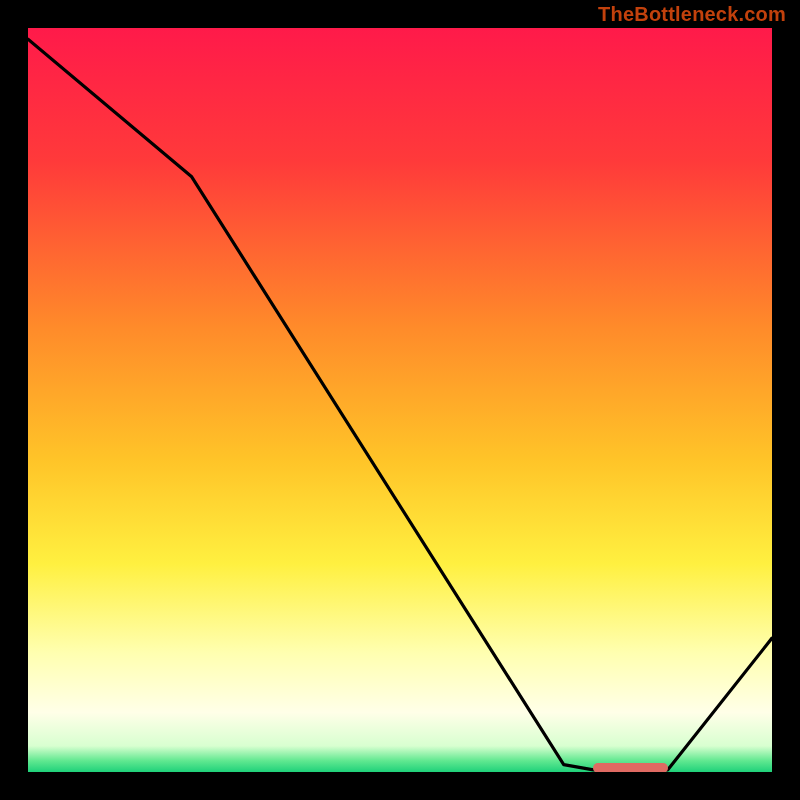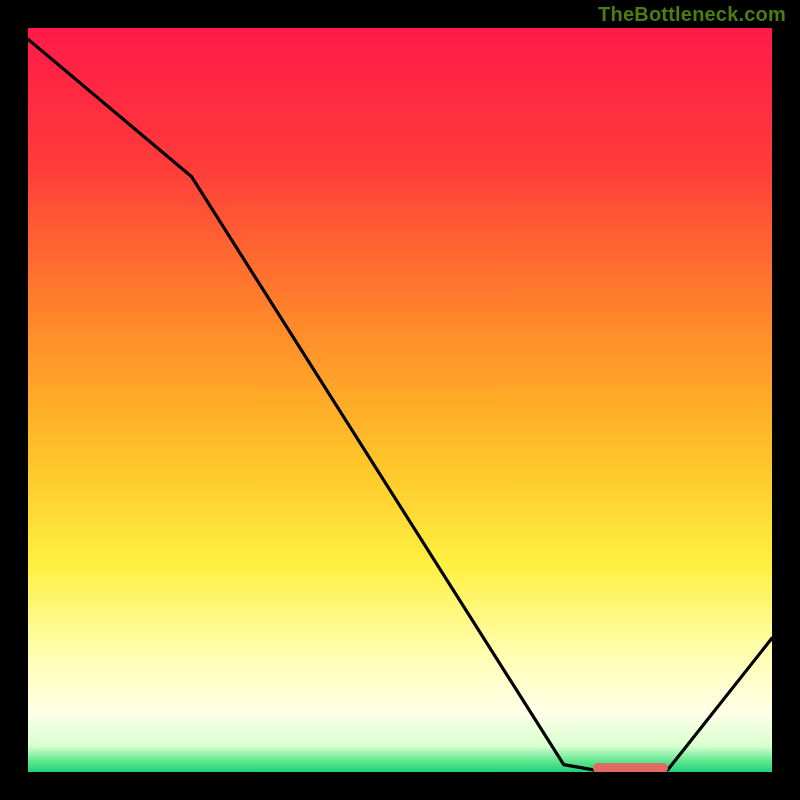--- a/index.html
+++ b/index.html
@@ -14,21 +14,21 @@
   .outer {
     position: relative;
     width: 800px;
     height: 800px;
     background: #000;
   }
   .watermark {
     position: absolute;
     top: 3px;
     right: 14px;
-    color: #4d7c0f;
+    color: #c2410c;
     font-size: 20px;
     font-weight: 600;
     letter-spacing: 0.2px;
   }
   .plot-area {
     position: absolute;
     left: 28px;
     top: 28px;
     width: 744px;
     height: 744px;

